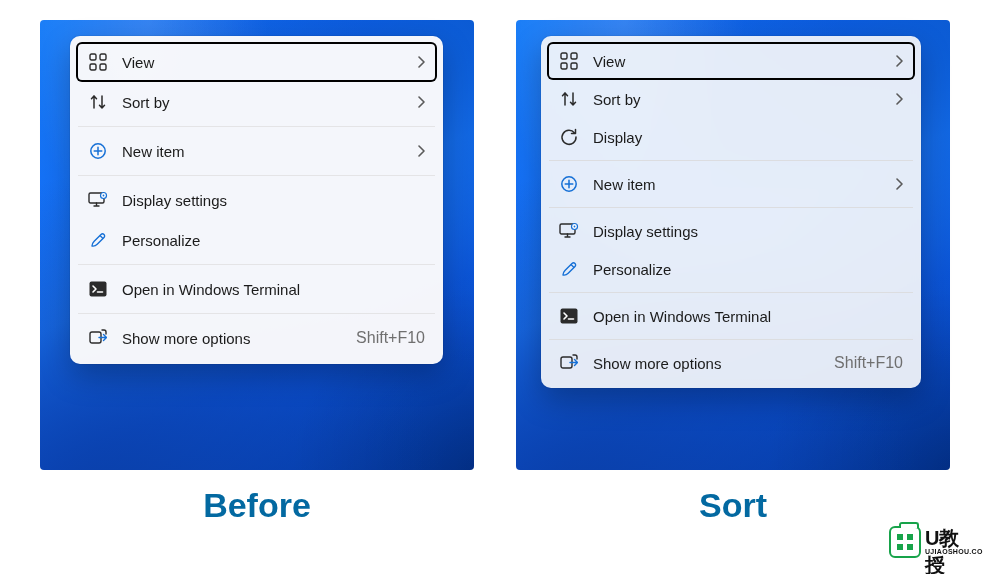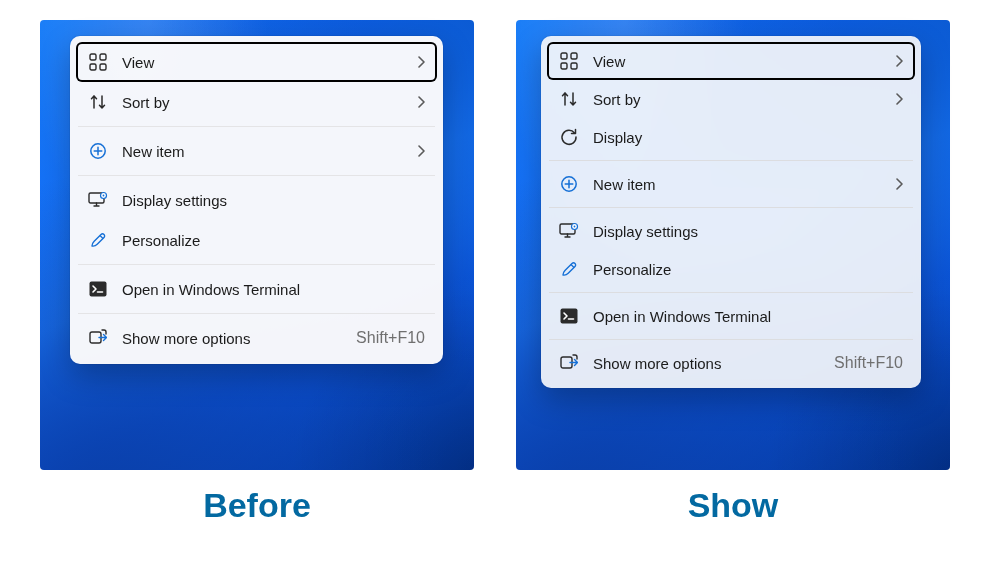--- a/index.html
+++ b/index.html
@@ -256,16 +256,28 @@
           <svg width="18" height="18" viewBox="0 0 18 18">
             <rect x="1" y="3" width="11" height="11" rx="2" fill="none" stroke="#2b2b2b" stroke-width="1.4"></rect>
             <path d="M13 1 H15 A2 2 0 0 1 17 3 V5" fill="none" stroke="#2b2b2b" stroke-width="1.4" stroke-linecap="round"></path>
             <path d="M10 8.5 H17 M14.5 5.5 L17.5 8.5 L14.5 11.5" fill="none" stroke="#1670d6" stroke-width="1.4" stroke-linecap="round" stroke-linejoin="round"></path>
           </svg>
         </span>
         <span class="label">Show more options</span>
         <span class="shortcut">Shift+F10</span>
       </div>
     </div>
-<div class="caption right">Show</div>
-
-
+<div class="caption right">Sort</div>
+
+<div class="watermark">
+  <div class="wm-badge">
+    <div class="wm-grid">
+          <span></span>
+          <span></span>
+          <span></span>
+          <span></span>
+        </div>
+  </div>
+  <div class="wm-text">U教授</div>
+  <div class="wm-url">UJIAOSHOU.COM</div>
 </div>
 
+</div>
+
 </body></html>

